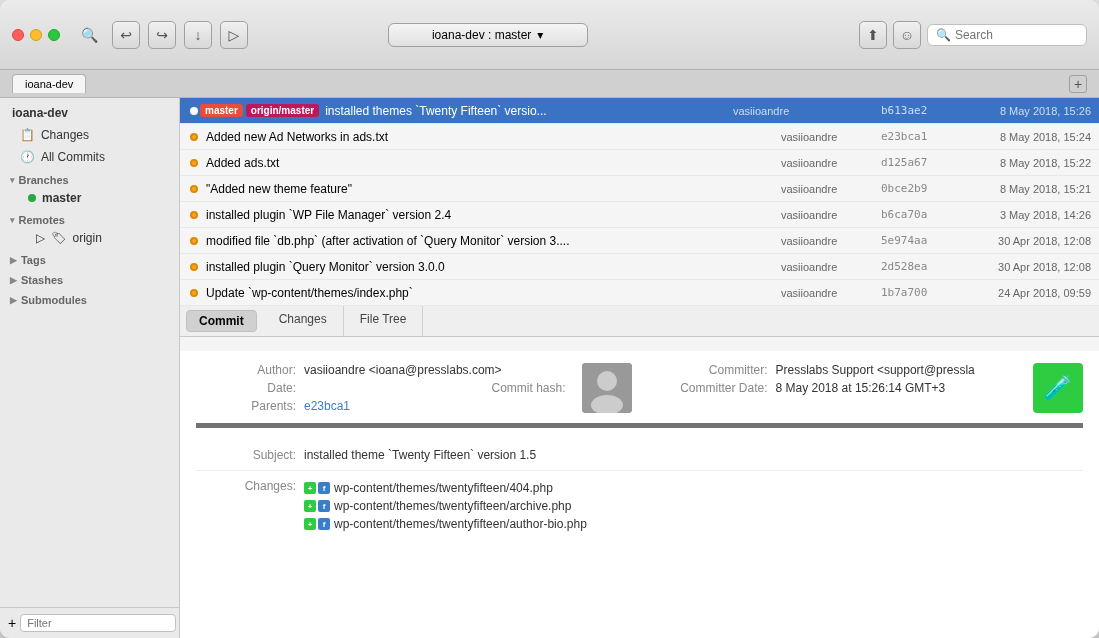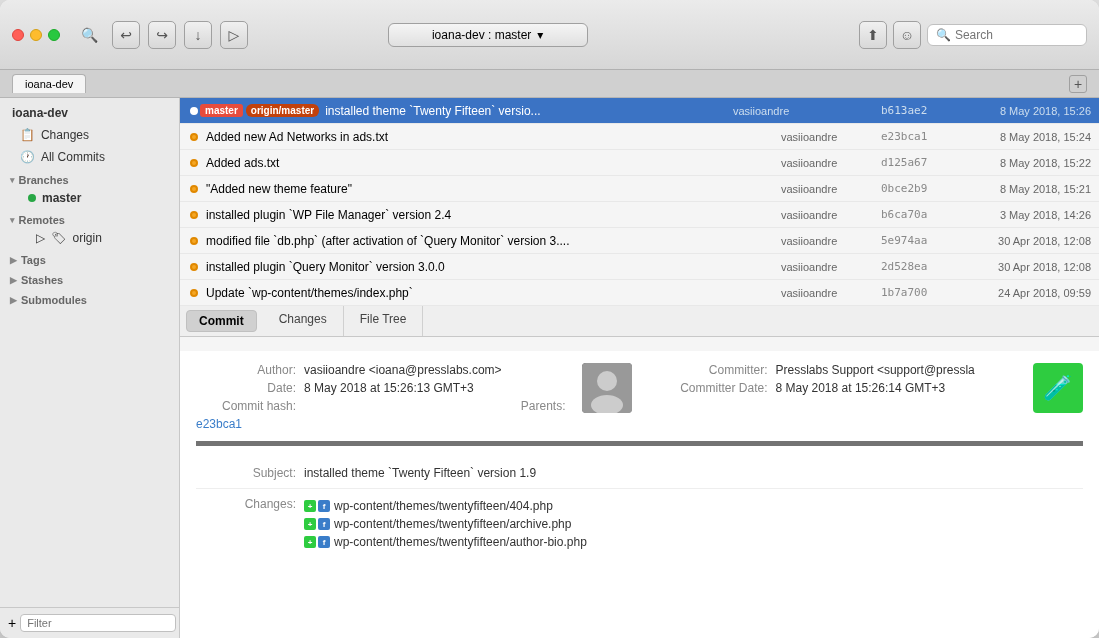--- a/index.html
+++ b/index.html
@@ -262,21 +262,21 @@
       flex-shrink: 0;
     }
     .commit-tag {
       padding: 1px 5px;
       border-radius: 3px;
       font-size: 10px;
       font-weight: 600;
       color: white;
     }
     .commit-tag.master { background: #e74c3c; }
-    .commit-tag.origin { background: #c2410c; border-radius: 6px; }
+    .commit-tag.origin { background: #be185d; }
     .commit-message {
       flex: 1;
       font-size: 12px;
       overflow: hidden;
       text-overflow: ellipsis;
       white-space: nowrap;
     }
     .commit-author {
       width: 100px;
       font-size: 11px;
@@ -500,21 +500,21 @@
 
       <div class="commit-list" id="commit-list-container">
           <div class="commit-row selected">
             <div class="commit-graph">
               <div class="commit-dot selected"></div>
             </div>
             <div class="commit-tags">
               <span class="commit-tag master">master</span>
               <span class="commit-tag origin">origin/master</span>
             </div>
-            <div class="commit-message">installed theme `Twenty Fifteen` versio...</div>
+            <div class="commit-message">installed themes `Twenty Fifteen` versio...</div>
             <div class="commit-author">vasiioandre</div>
             <div class="commit-hash">b613ae2</div>
             <div class="commit-date">8 May 2018, 15:26</div>
           </div>
           <div class="commit-row">
             <div class="commit-graph">
               <div class="commit-dot"></div>
             </div>
             <div class="commit-tags"></div>
             <div class="commit-message">Added new Ad Networks in ads.txt</div>
@@ -590,21 +590,20 @@
         <div class="detail-tab">File Tree</div>
       </div>
 
       <div class="detail-panel">
         <div style="display:flex; gap:16px; margin-bottom:10px;">
           <div style="flex:1;">
             <div style="display:grid; grid-template-columns: 100px 1fr; gap:4px 8px; font-size:12px;">
               <div class="meta-label">Author:</div>
               <div class="meta-value">vasiioandre &lt;ioana@presslabs.com&gt;</div>
               <div class="meta-label">Date:</div>
-              <div class="meta-value">8 May 2018 at 15:26:13 GMT+3</div>
               <div class="meta-label">Commit hash:</div>
               <div class="meta-label">Parents:</div>
               <div class="meta-value link" style="color:#3a7dc9; cursor:pointer;">e23bca1</div>
             </div>
           </div>
           <div style="display:flex; flex-direction:column; align-items:center; gap:8px;">
             <div class="avatar">
               <div class="avatar-img">
                 <svg width="50" height="50" viewBox="0 0 50 50">
                   <rect width="50" height="50" fill="#999"></rect>
@@ -625,21 +624,21 @@
           <div style="display:flex; flex-direction:column; align-items:center; gap:8px;">
             <div class="committer-avatar">
               <span>🧪</span>
             </div>
           </div>
         </div>
 
         <div style="border-top:5px solid #737373; padding-top:20px; margin-bottom:8px;">
           <div style="display:grid; grid-template-columns: 100px 1fr; gap:4px 8px; font-size:12px;">
             <div class="meta-label">Subject:</div>
-            <div class="meta-value" style="font-weight:500;">installed theme `Twenty Fifteen` version 1.9</div>
+            <div class="meta-value" style="font-weight:500;">installed theme `Twenty Fifteen` version 1.5</div>
           </div>
         </div>
 
         <div style="border-top:1px solid #eee; padding-top:8px;">
           <div style="display:grid; grid-template-columns: 100px 1fr; gap:4px 8px; font-size:12px;">
             <div class="meta-label">Changes:</div>
             <div id="changed-files">
                 <div class="change-file">
     <div class="file-icon">
       <span class="file-badge add">+</span>

